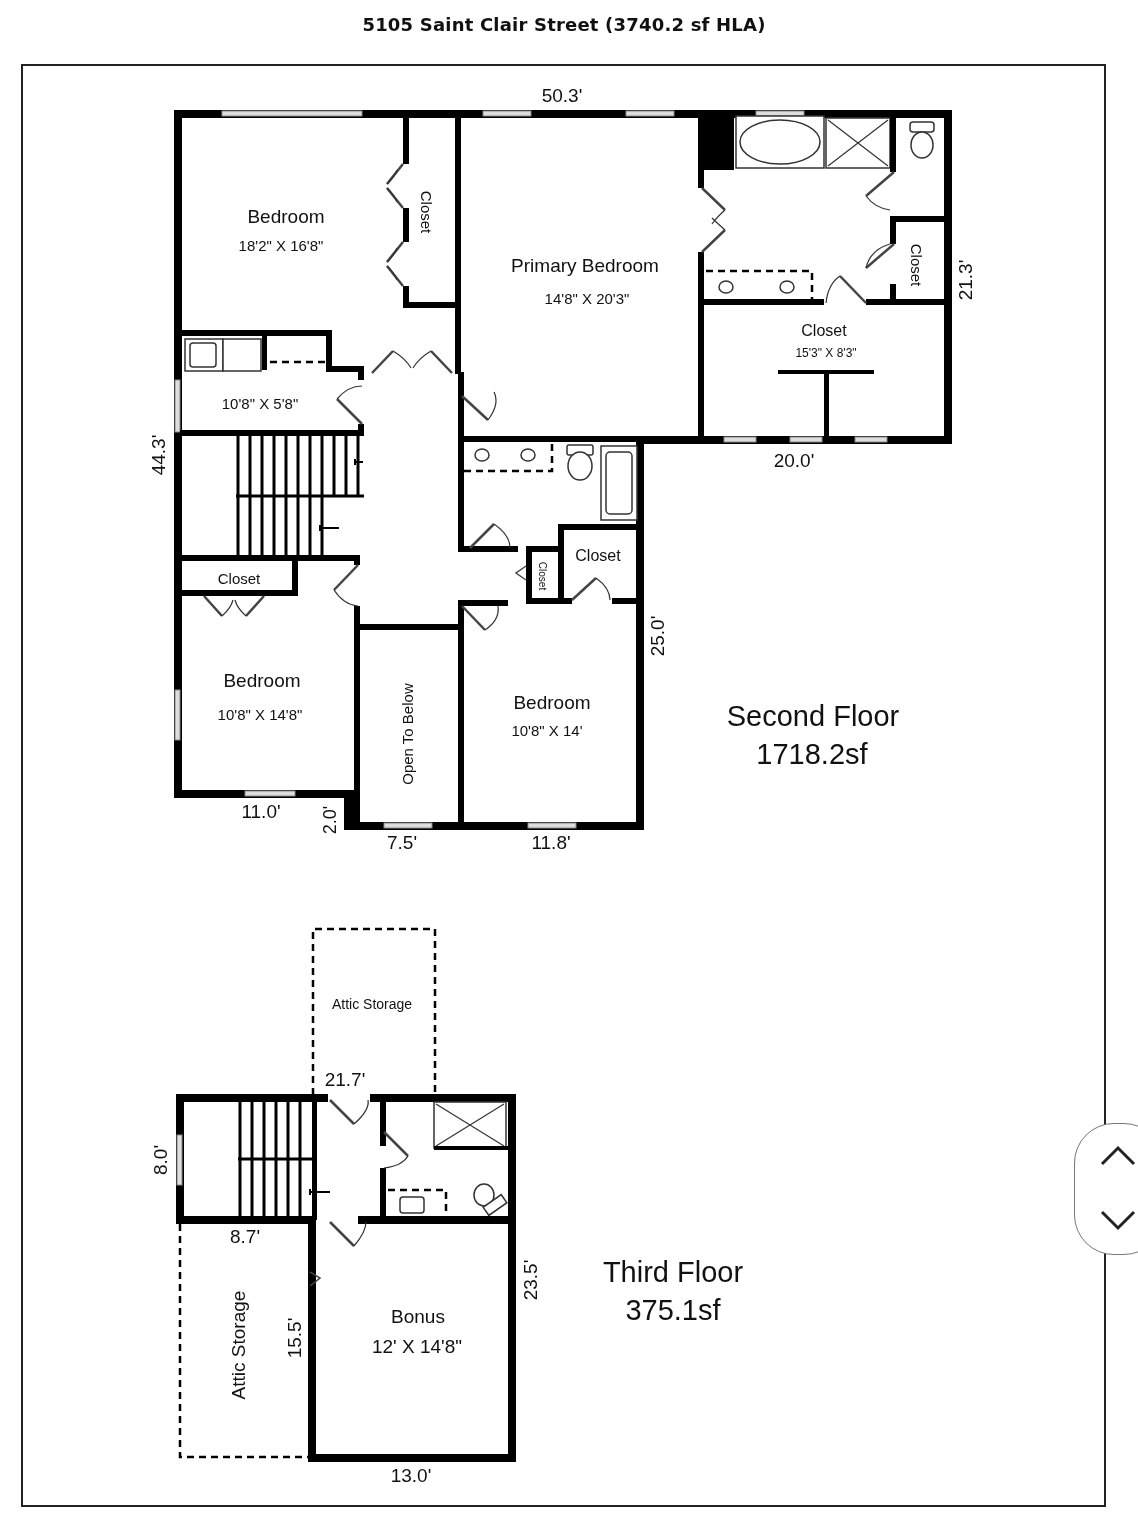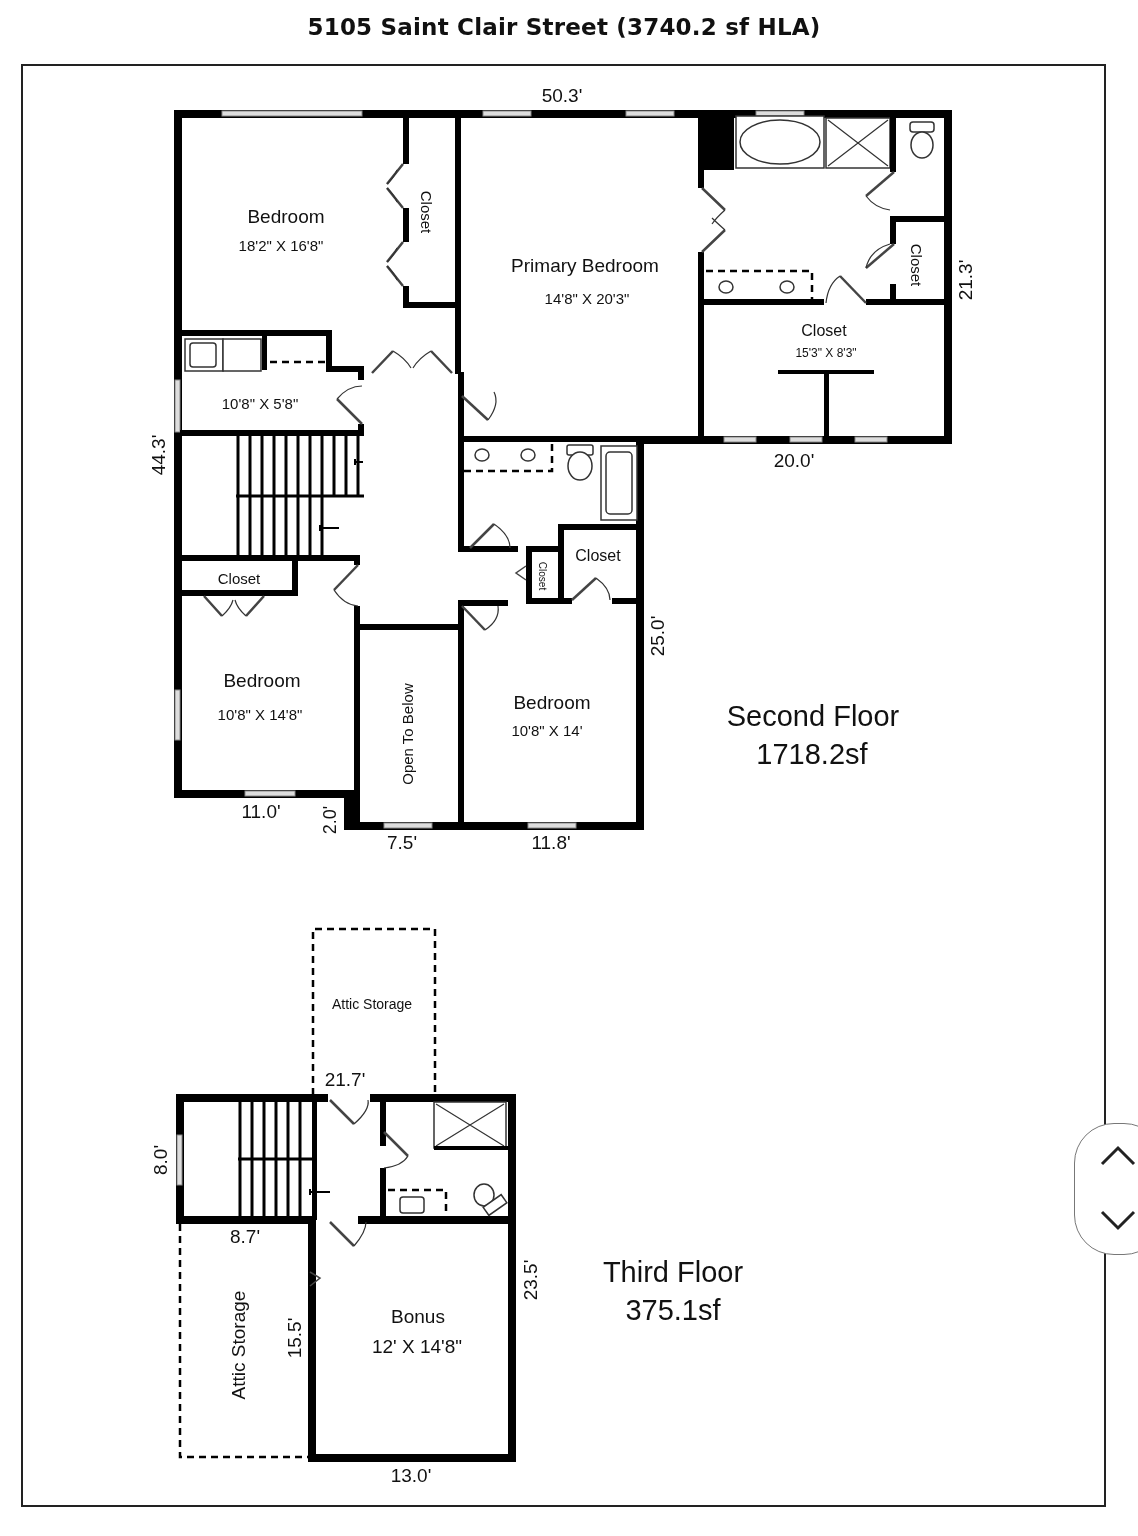--- a/index.html
+++ b/index.html
@@ -1,17 +1,17 @@
 <!DOCTYPE html>
 <html><head>
   <meta charset="utf-8">
   <style>
     html, body { margin: 0; padding: 0; background: #ffffff; }
     body { width: 1138px; height: 1536px; position: relative; overflow: hidden; font-family: "Liberation Sans", "DejaVu Sans", sans-serif; }
-    .title { position: absolute; left: 0; top: 14px; width: 1128px; text-align: center; font-family: "DejaVu Sans", sans-serif; font-weight: bold; font-size: 23px; color: #111; letter-spacing: 0.2px; }
+    .title { position: absolute; left: 0; top: 14px; width: 1128px; text-align: center; font-family: "DejaVu Sans", sans-serif; font-weight: bold; font-size: 18px; color: #111; letter-spacing: 0.2px; }
     .frame { position: absolute; left: 21px; top: 64px; width: 1085px; height: 1443px; border: 2px solid #222; box-sizing: border-box; }
     svg.plan { position: absolute; left: 0; top: 0; }
     svg text { font-family: "Liberation Sans", sans-serif; fill: #111; }
     .wall { fill: #000; }
     .thin { stroke: #000; stroke-width: 3; fill: none; }
     .dash { stroke: #000; stroke-width: 2.5; fill: none; stroke-dasharray: 7 5; }
     .fix { stroke: #333; stroke-width: 1.5; fill: #fff; }
     .door { stroke: #444; stroke-width: 2.5; fill: none; }
     .arc { stroke: #333; stroke-width: 1.2; fill: none; }
     .win { fill: #ddd; stroke: #888; stroke-width: 1; }

